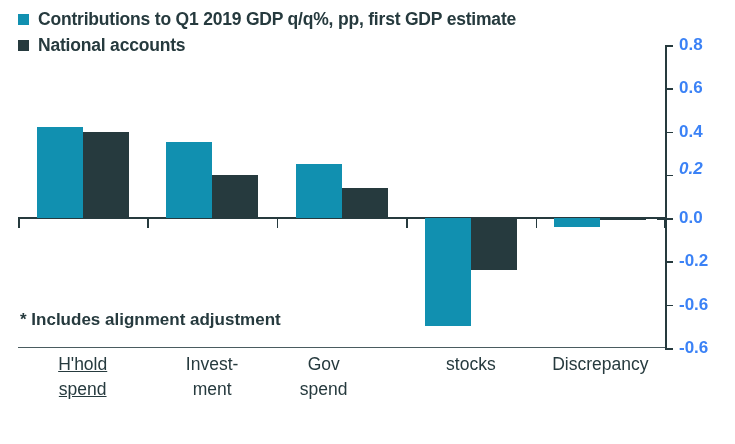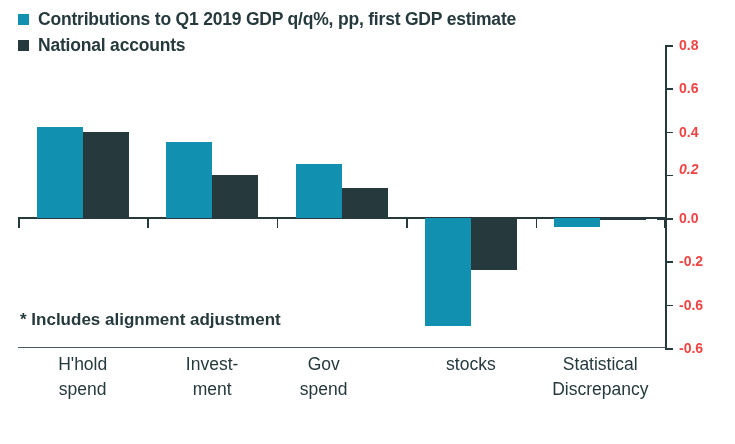--- a/index.html
+++ b/index.html
@@ -109,23 +109,23 @@
     position: absolute;
     left: 0;
     width: 8px;
     height: 1.6px;
     background: #263a3e;
   }
   .ytick.zero { width: 16px; left: -8px; height: 2px; }
   .ylabel {
     position: absolute;
     left: 14px;
-    font-size: 14px;
+    font-size: 17px;
     font-weight: bold;
-    color: #ef4444;
+    color: #3b82f6;
     transform: translateY(-50%);
     white-space: nowrap;
   }
 
   
   #footnote {
     position: absolute;
     left: 20px;
     top: 310px;
     font-size: 17px;
@@ -216,32 +216,31 @@
     <div class="ytick" style="top: 259.714px;"></div>
     <div class="ylabel" style="top: 259.714px;">-0.6</div>
     <div class="ytick" style="top: 303px;"></div>
     <div class="ylabel" style="top: 303px;">-0.6</div>
   </div>
 
 <div id="footnote">* Includes alignment adjustment</div>
 
 <div id="categories">
 
-<div class="cat" style="left: -5px; width: 139.4px;">
+<div class="cat" style="left: -5px; width: 139.4px; text-decoration: underline;">
       <div>H'hold</div>
       <div>spend</div>
     </div>
     <div class="cat" style="left: 124.4px; width: 139.4px;">
       <div>Invest-</div>
       <div>ment</div>
     </div>
     <div class="cat" style="left: 236px; width: 139.4px;">
       <div>Gov</div>
       <div>spend</div>
     </div>
     <div class="cat" style="left: 383.2px; width: 139.4px;">
       <div>stocks</div>
     </div>
     <div class="cat" style="left: 512.6px; width: 139.4px;">
-      <div>Statistical</div>
       <div>Discrepancy</div>
     </div>
   </div>
 
 </body></html>

